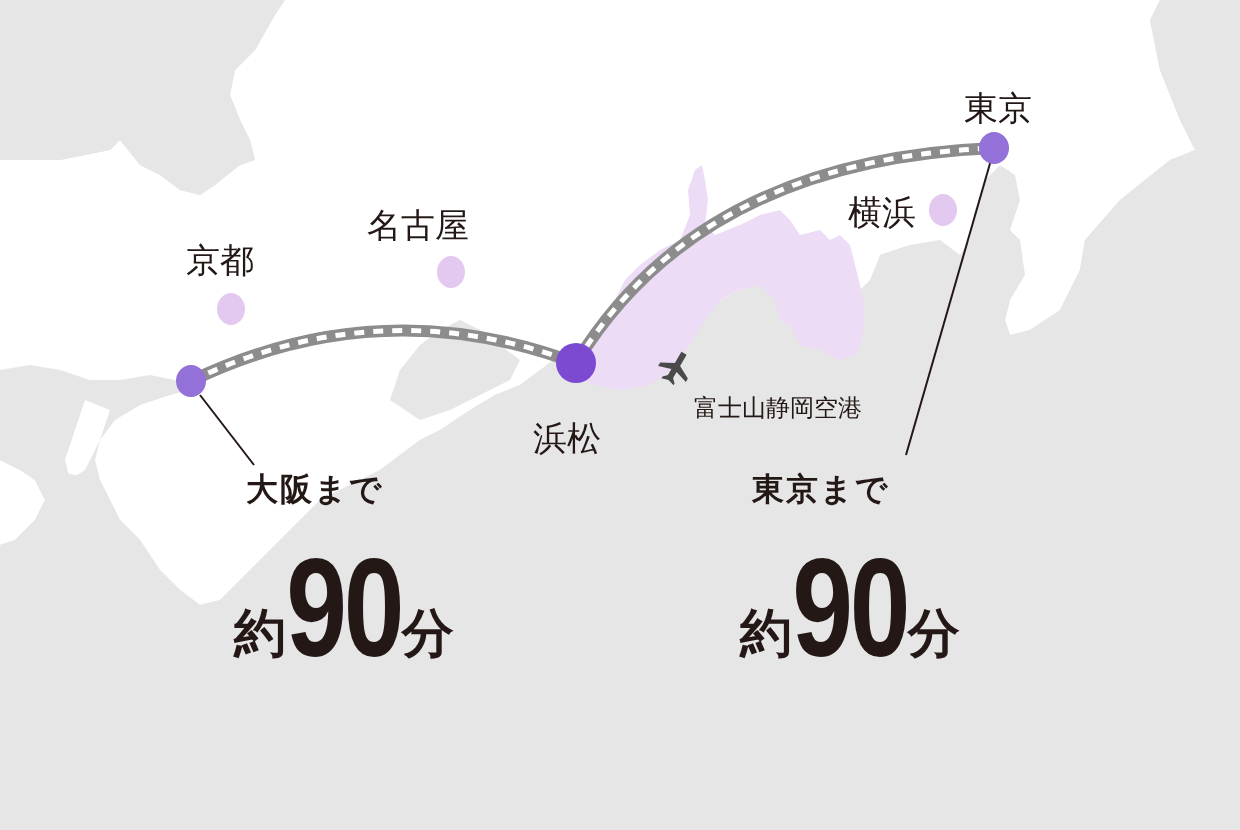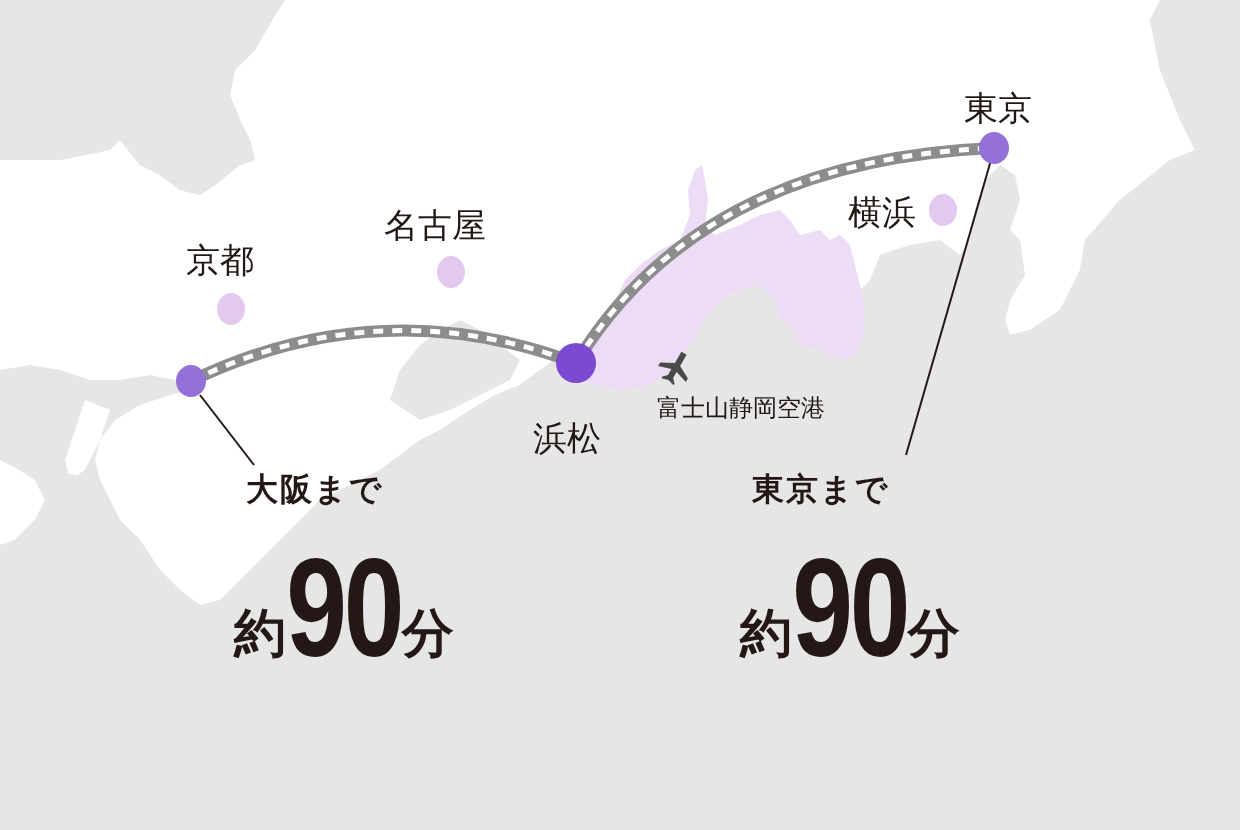--- a/index.html
+++ b/index.html
@@ -59,24 +59,24 @@
   <ellipse cx="994" cy="148" rx="15" ry="16" fill="#9470d9"></ellipse>
   <ellipse cx="576" cy="363" rx="20" ry="20" fill="#7b4ad1"></ellipse>
 
   <g transform="translate(676,367) rotate(30)" fill="#4a4a4a">
     <path d="M-3,-16 L3,-16 L3,-3 L16,4 L16,8 L3,4 L3,11 L7,15 L7,17 L0,15 L-7,17 L-7,15 L-3,11 L-3,4 L-16,8 L-16,4 L-3,-3 Z"></path>
   </g>
 </svg>
 
 <div class="lbl city" style="left:952px; top:86px;margin-left:12px;">東京</div>
 <div class="lbl city" style="left:832px; top:190px;margin-left:16px;">横浜</div>
-<div class="lbl city" style="left:384px; top:203px;font-family:Liberation Serif, serif;">名古屋</div>
+<div class="lbl city" style="left:367px; top:203px;font-family:Liberation Serif, serif;">名古屋</div>
 <div class="lbl city" style="left:186px; top:238px;font-family:Liberation Serif, serif;">京都</div>
 <div class="lbl city" style="left:533px; top:416px;">浜松</div>
-<div class="lbl airport-lbl" style="left:657px; top:392px;">富士山静岡空港</div>
+<div class="lbl airport-lbl" style="left:694px; top:392px;">富士山静岡空港</div>
 
 <div class="lbl" style="left:246px; top:468px;">
   <div class="big-head">大阪まで</div>
 </div>
 <div class="lbl big-row" style="left:234px; top:548px;">
   <span class="pre">約</span>
   <span class="num">90</span>
   <span class="post">分</span>
 </div>
 

